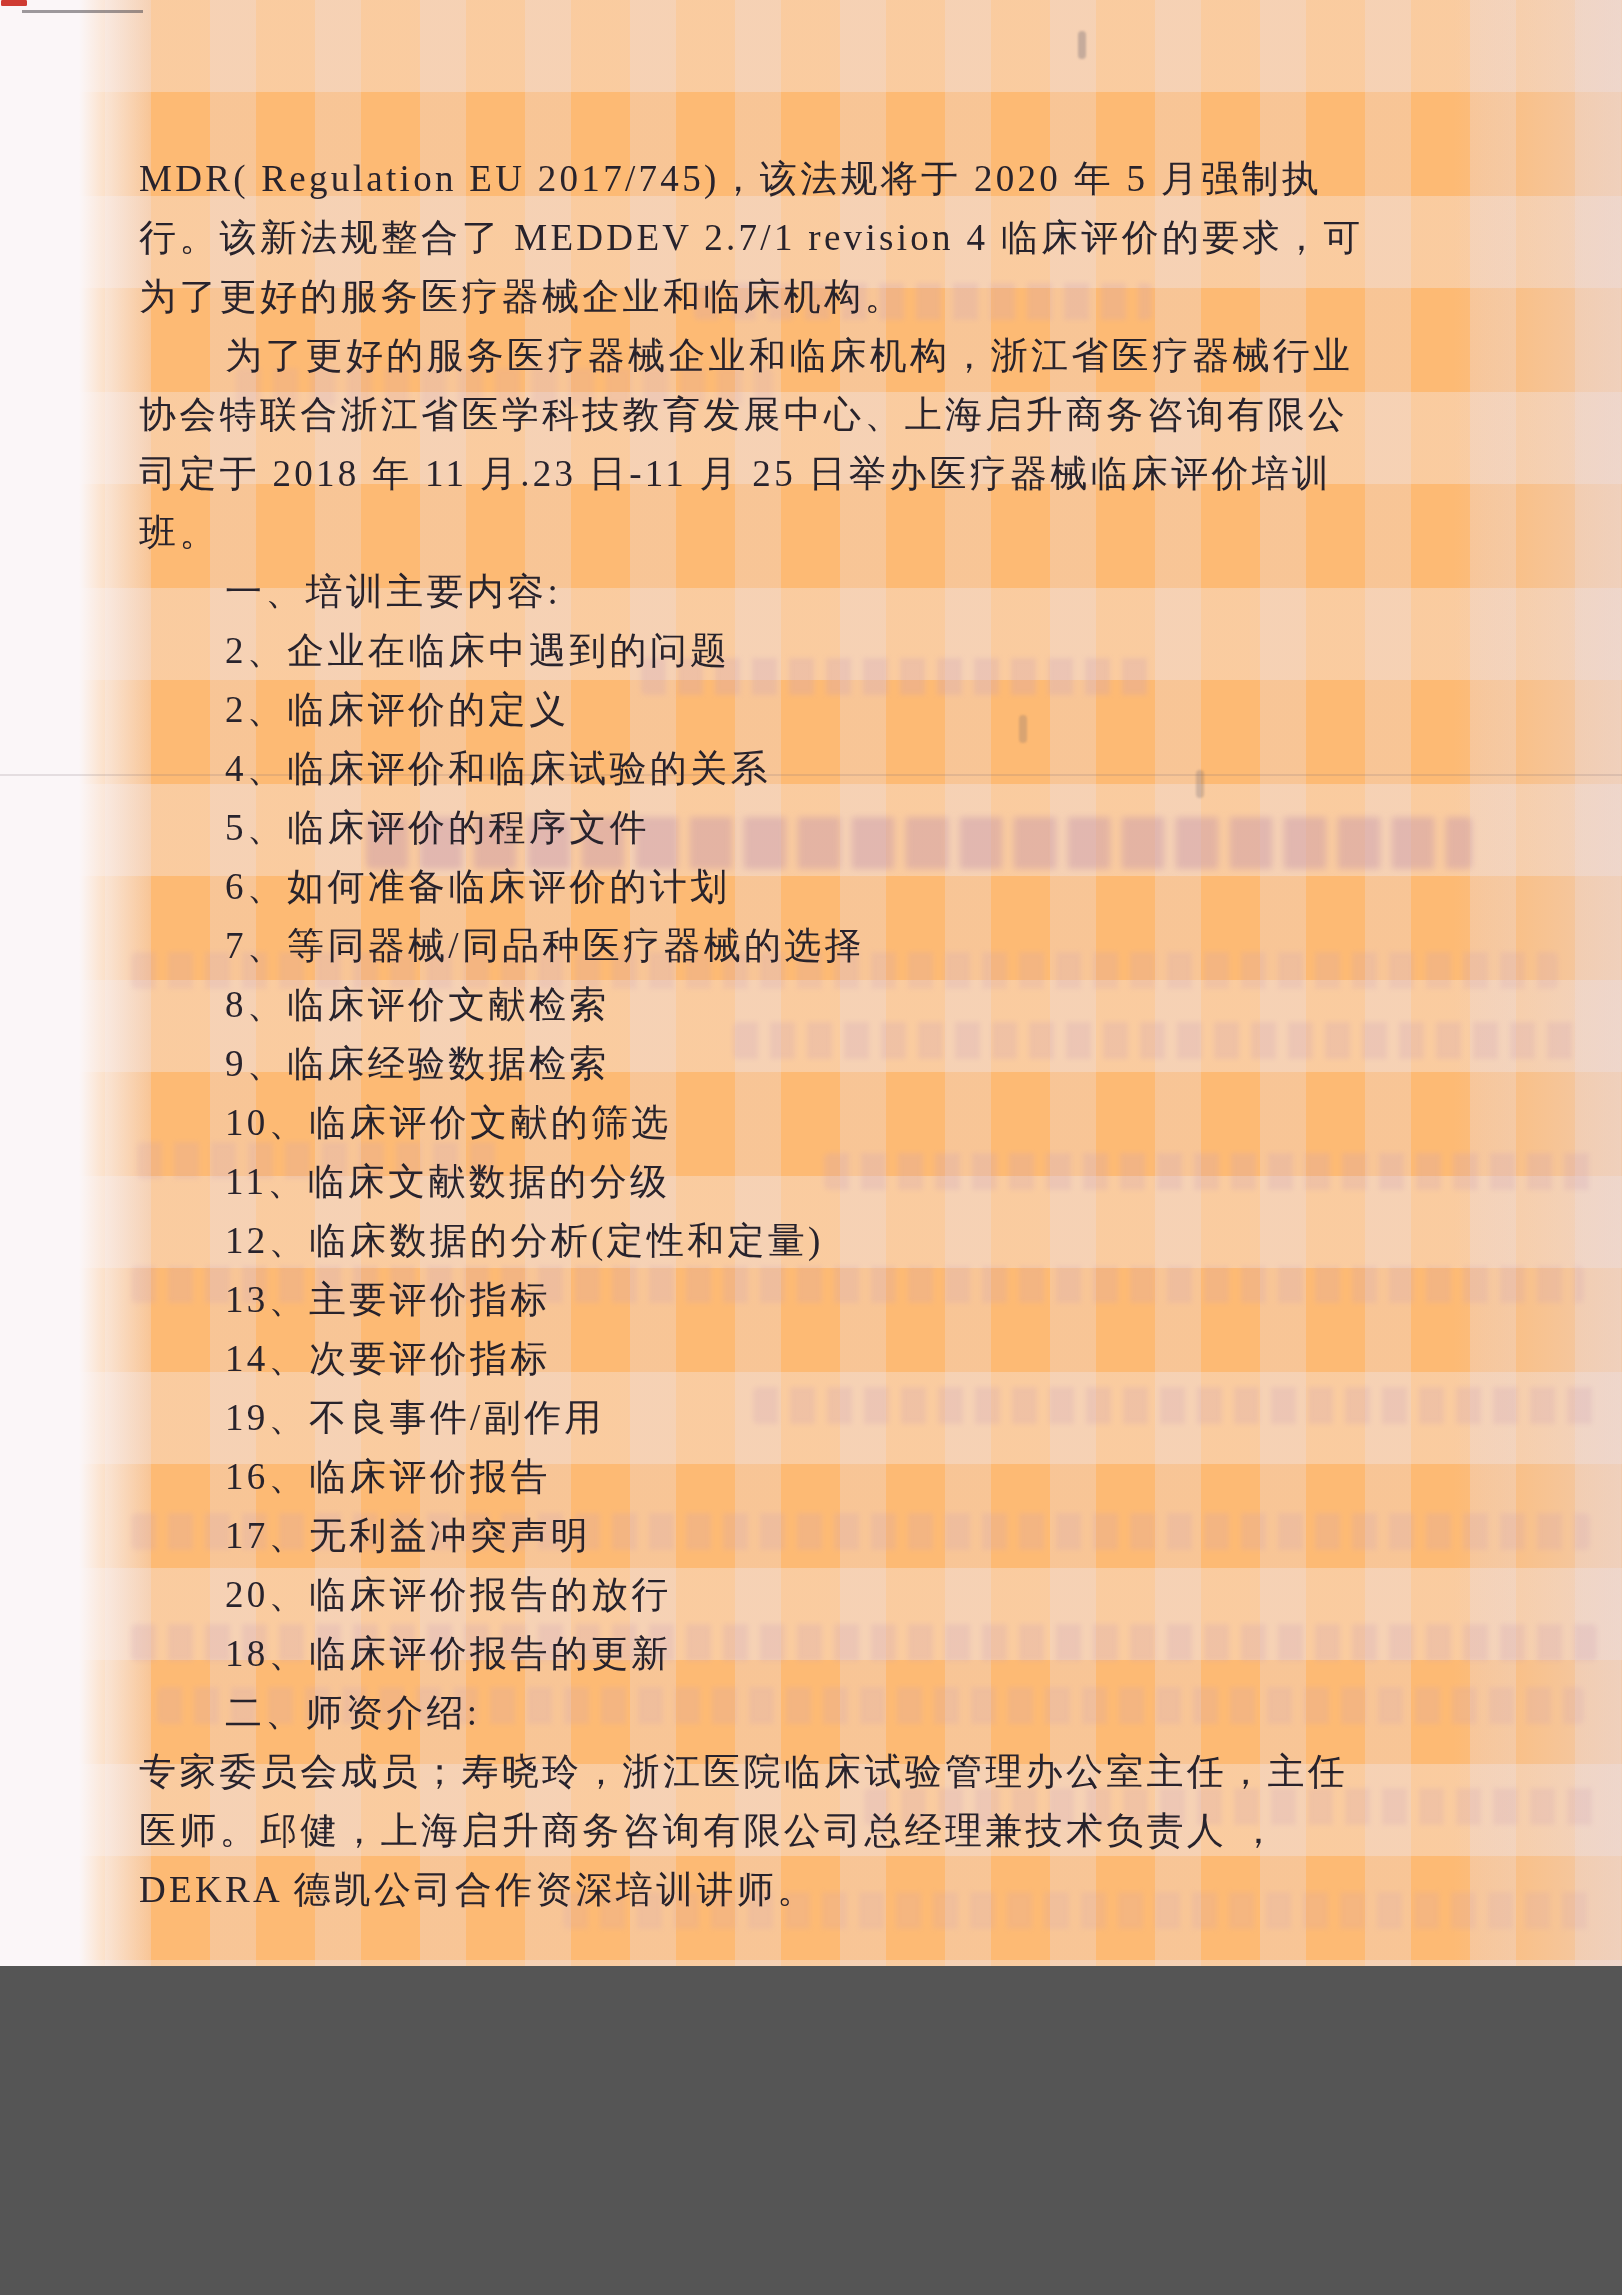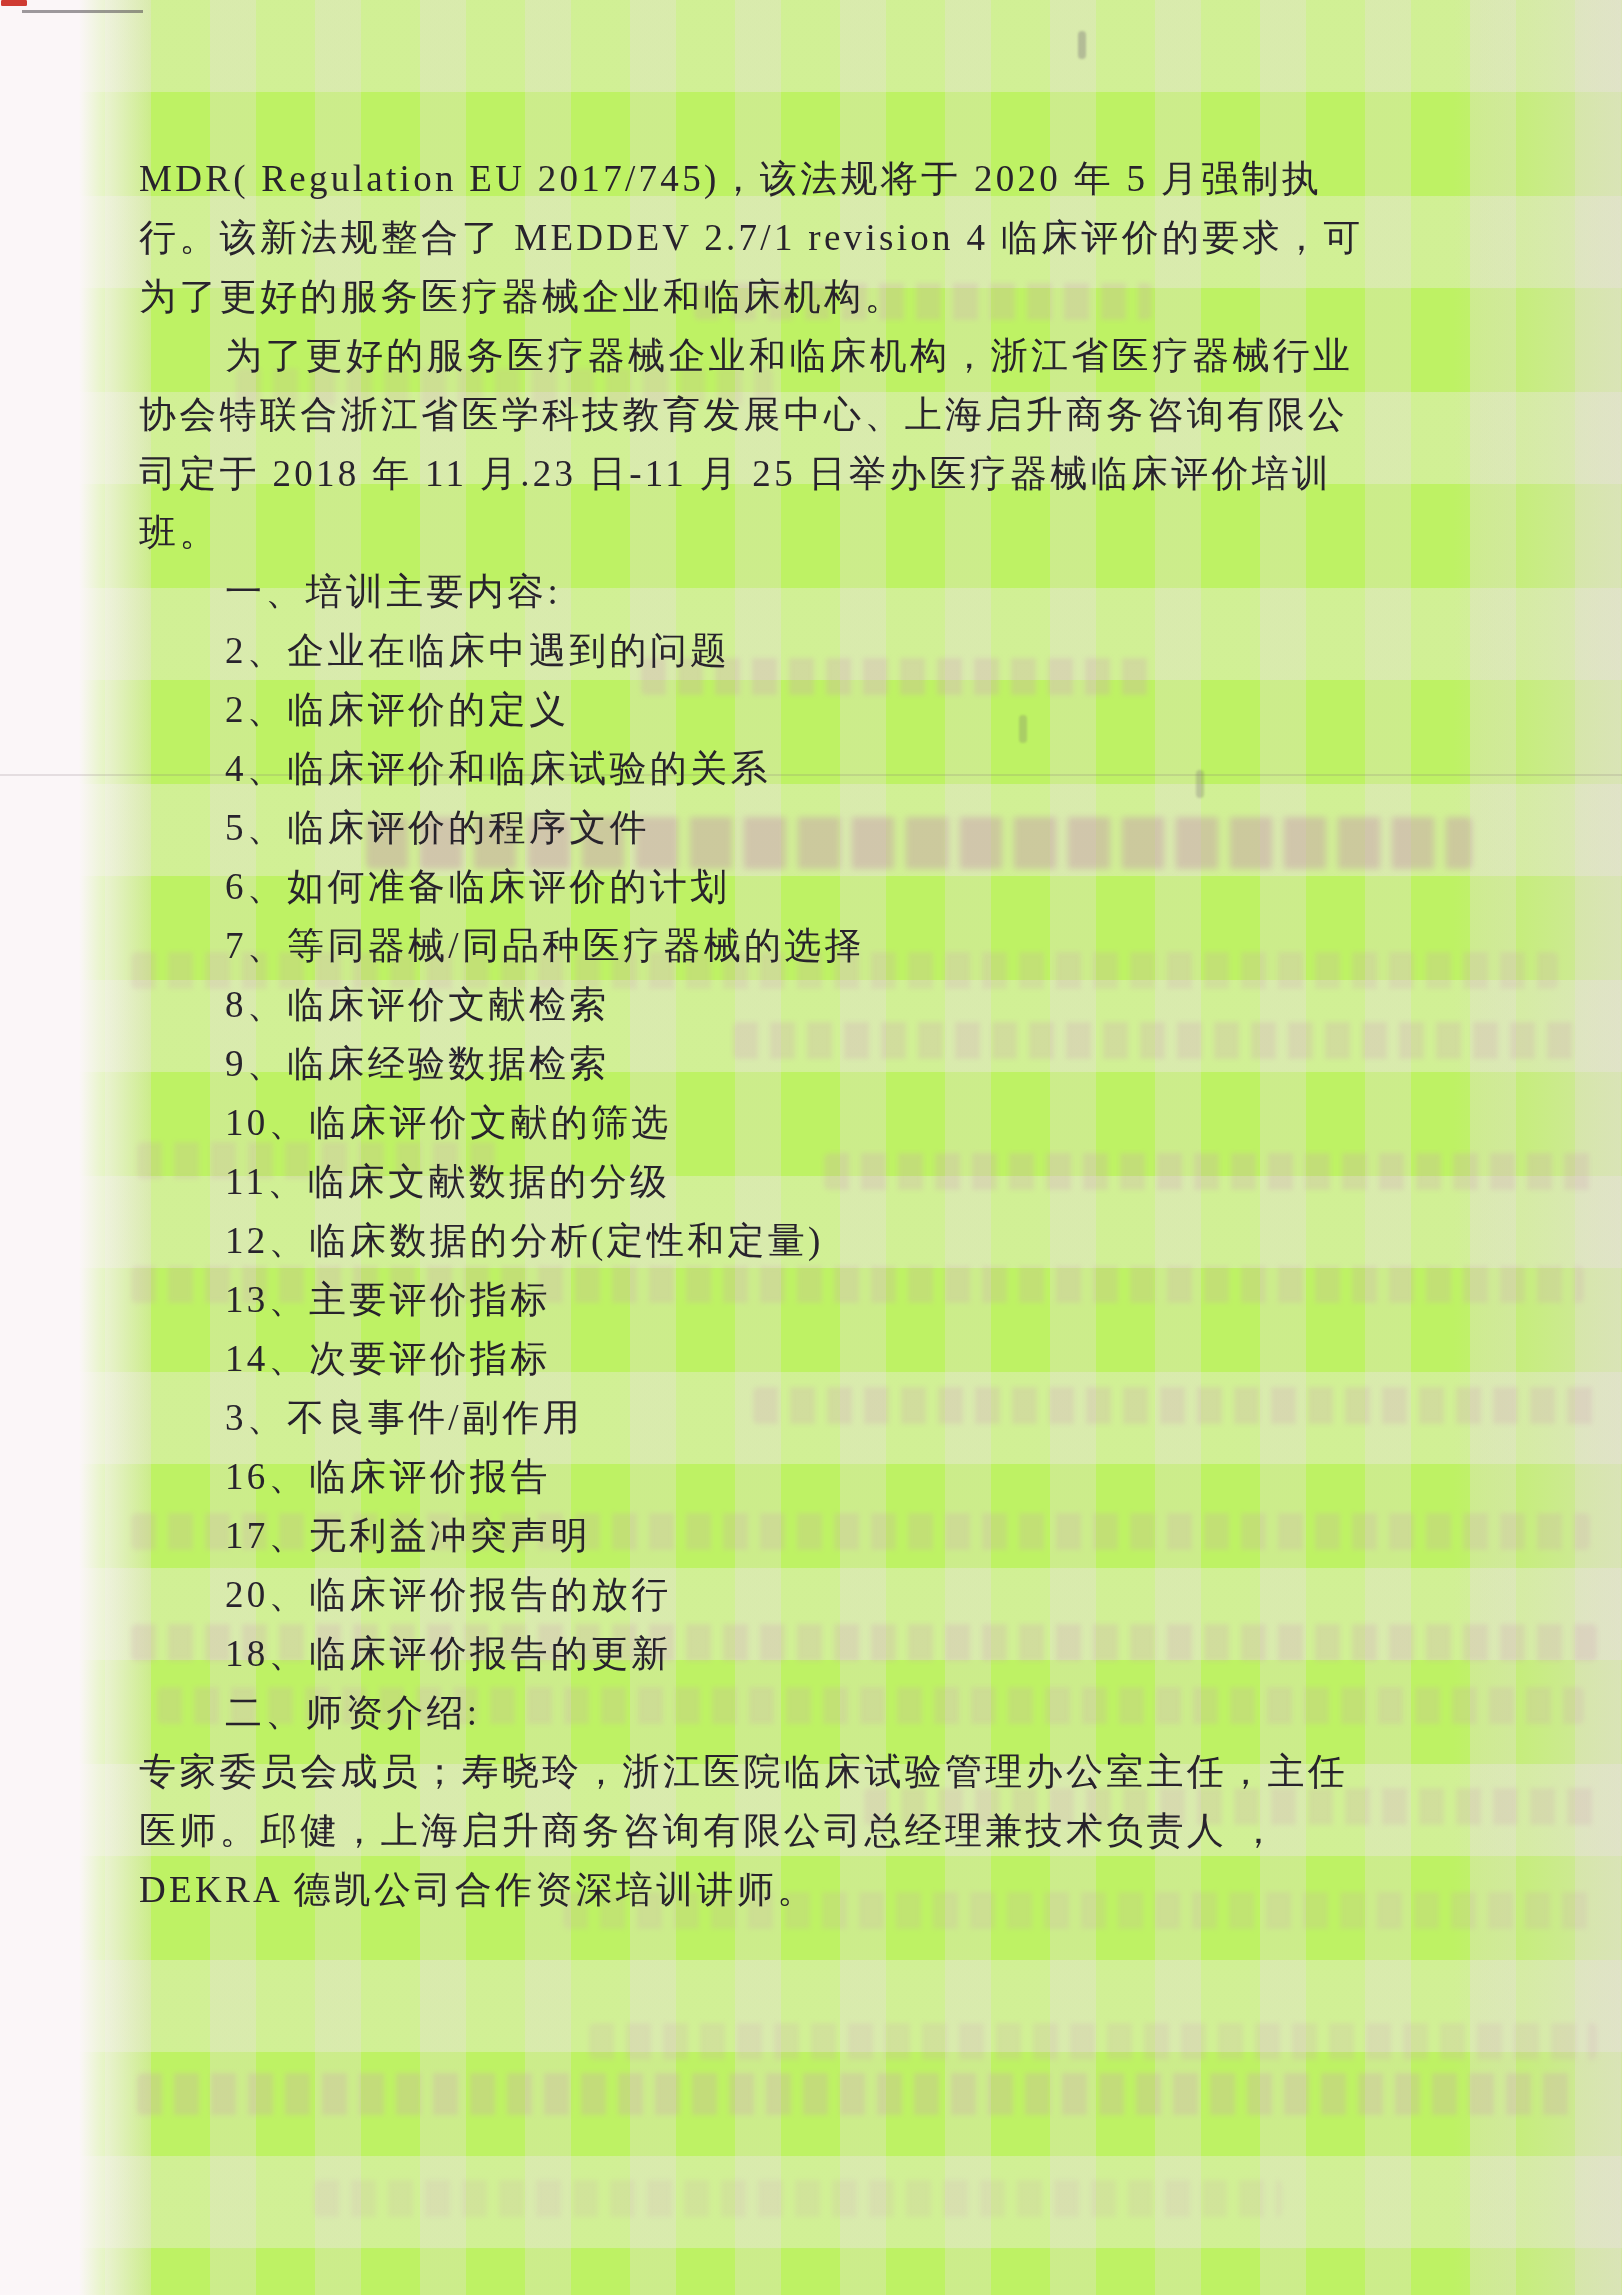--- a/index.html
+++ b/index.html
@@ -1,19 +1,19 @@
 <!DOCTYPE html>
 <html style="font-size:10.5px"><head>
 <meta charset="utf-8">
 <style>
   html,body{margin:0;padding:0;background:#555;}
   .page{
     position:relative;
-    width:1623px;height:2295px;
-    background:#bef264;
+    width:1623px;height:1966px;
+    background:#fdba74;
     overflow:hidden;
     font-family:"Liberation Serif","DejaVu Serif",serif;
   }
   
   .page::before{
     content:"";position:absolute;inset:0;pointer-events:none;
     background:
       linear-gradient(90deg,#fbf6f8 0px,#fbf6f8 79px,rgba(251,246,248,0) 151px),
       linear-gradient(270deg,rgba(231,219,226,0.5) 0px,rgba(231,219,226,0) 170px),
       repeating-linear-gradient(90deg,rgba(236,223,229,0.30) 0 46px,rgba(0,0,0,0) 46px 105px),
@@ -91,21 +91,21 @@
     <div class="line ind">5、临床评价的程序文件</div>
     <div class="line ind">6、如何准备临床评价的计划</div>
     <div class="line ind">7、等同器械/同品种医疗器械的选择</div>
     <div class="line ind">8、临床评价文献检索</div>
     <div class="line ind">9、临床经验数据检索</div>
     <div class="line ind">10、临床评价文献的筛选</div>
     <div class="line ind">11、临床文献数据的分级</div>
     <div class="line ind">12、临床数据的分析(定性和定量)</div>
     <div class="line ind">13、主要评价指标</div>
     <div class="line ind">14、次要评价指标</div>
-    <div class="line ind">3、不良事件/副作用</div>
+    <div class="line ind">19、不良事件/副作用</div>
     <div class="line ind">16、临床评价报告</div>
     <div class="line ind">17、无利益冲突声明</div>
     <div class="line ind">20、临床评价报告的放行</div>
     <div class="line ind">18、临床评价报告的更新</div>
     <div class="line ind">二、师资介绍:</div>
     <div class="line">专家委员会成员；寿晓玲，浙江医院临床试验管理办公室主任，主任</div>
     <div class="line">医师。邱健，上海启升商务咨询有限公司总经理兼技术负责人 ，</div>
     <div class="line">DEKRA 德凯公司合作资深培训讲师。</div>
   </div>
 

